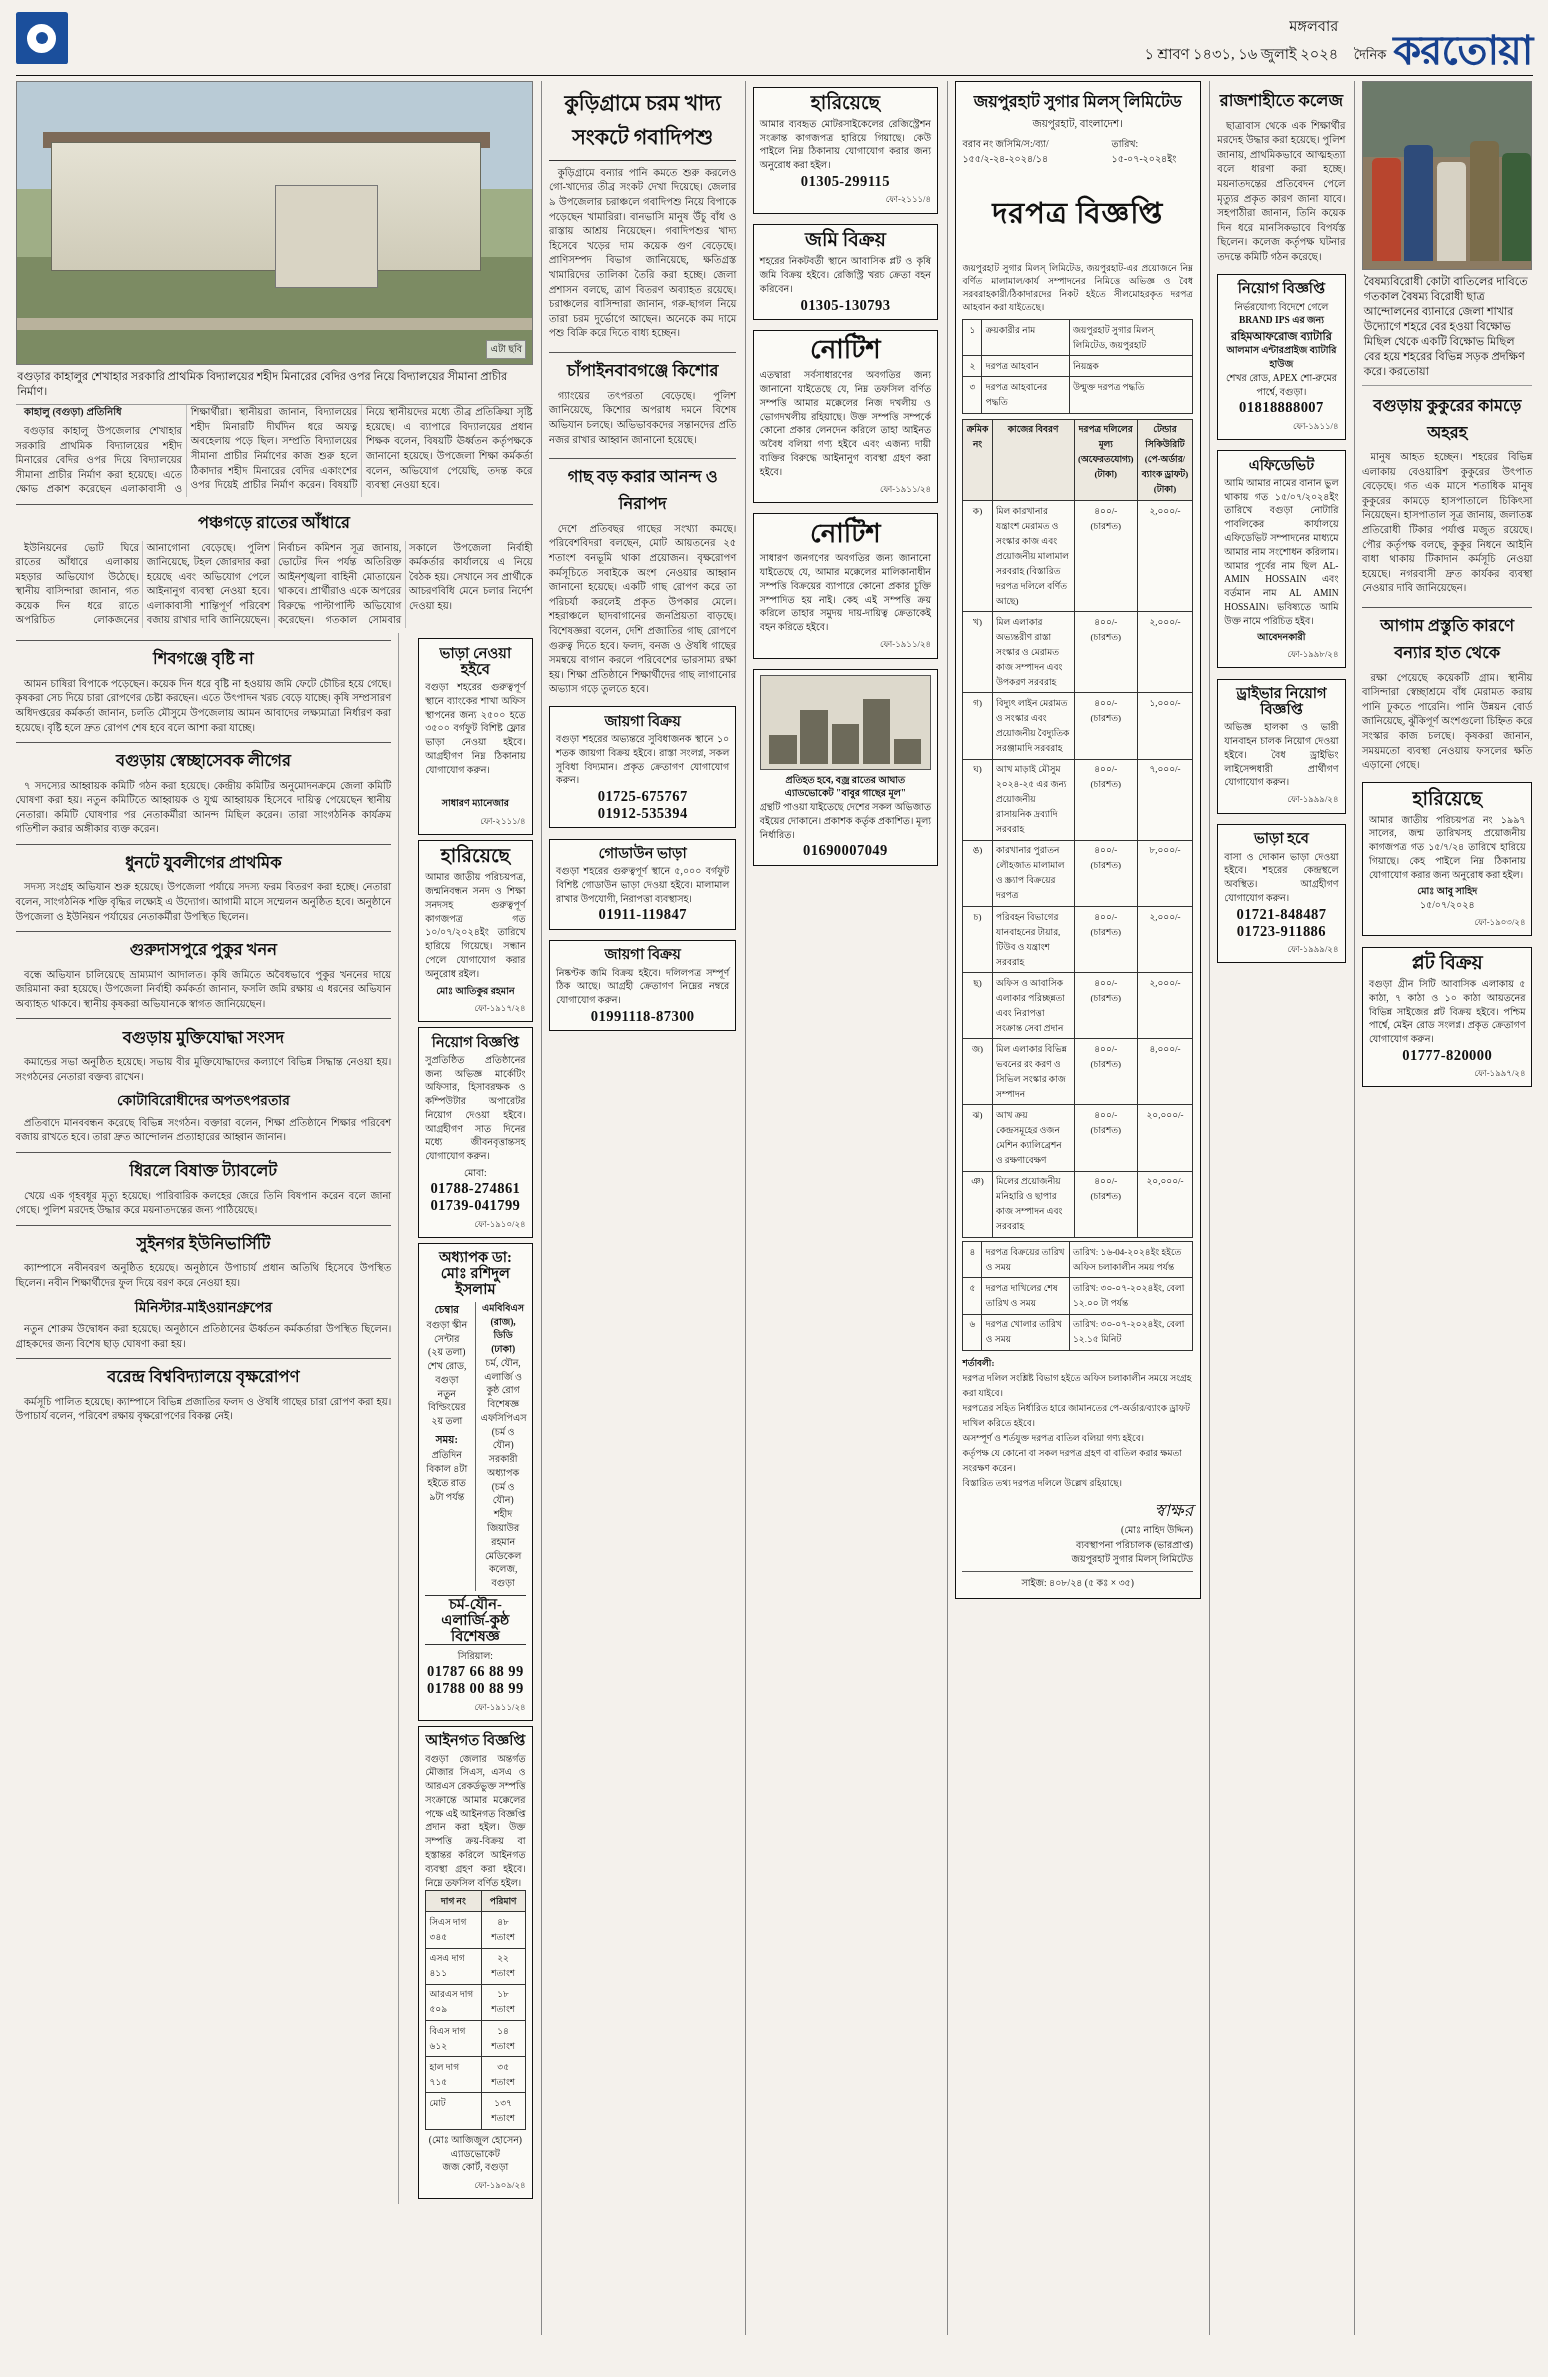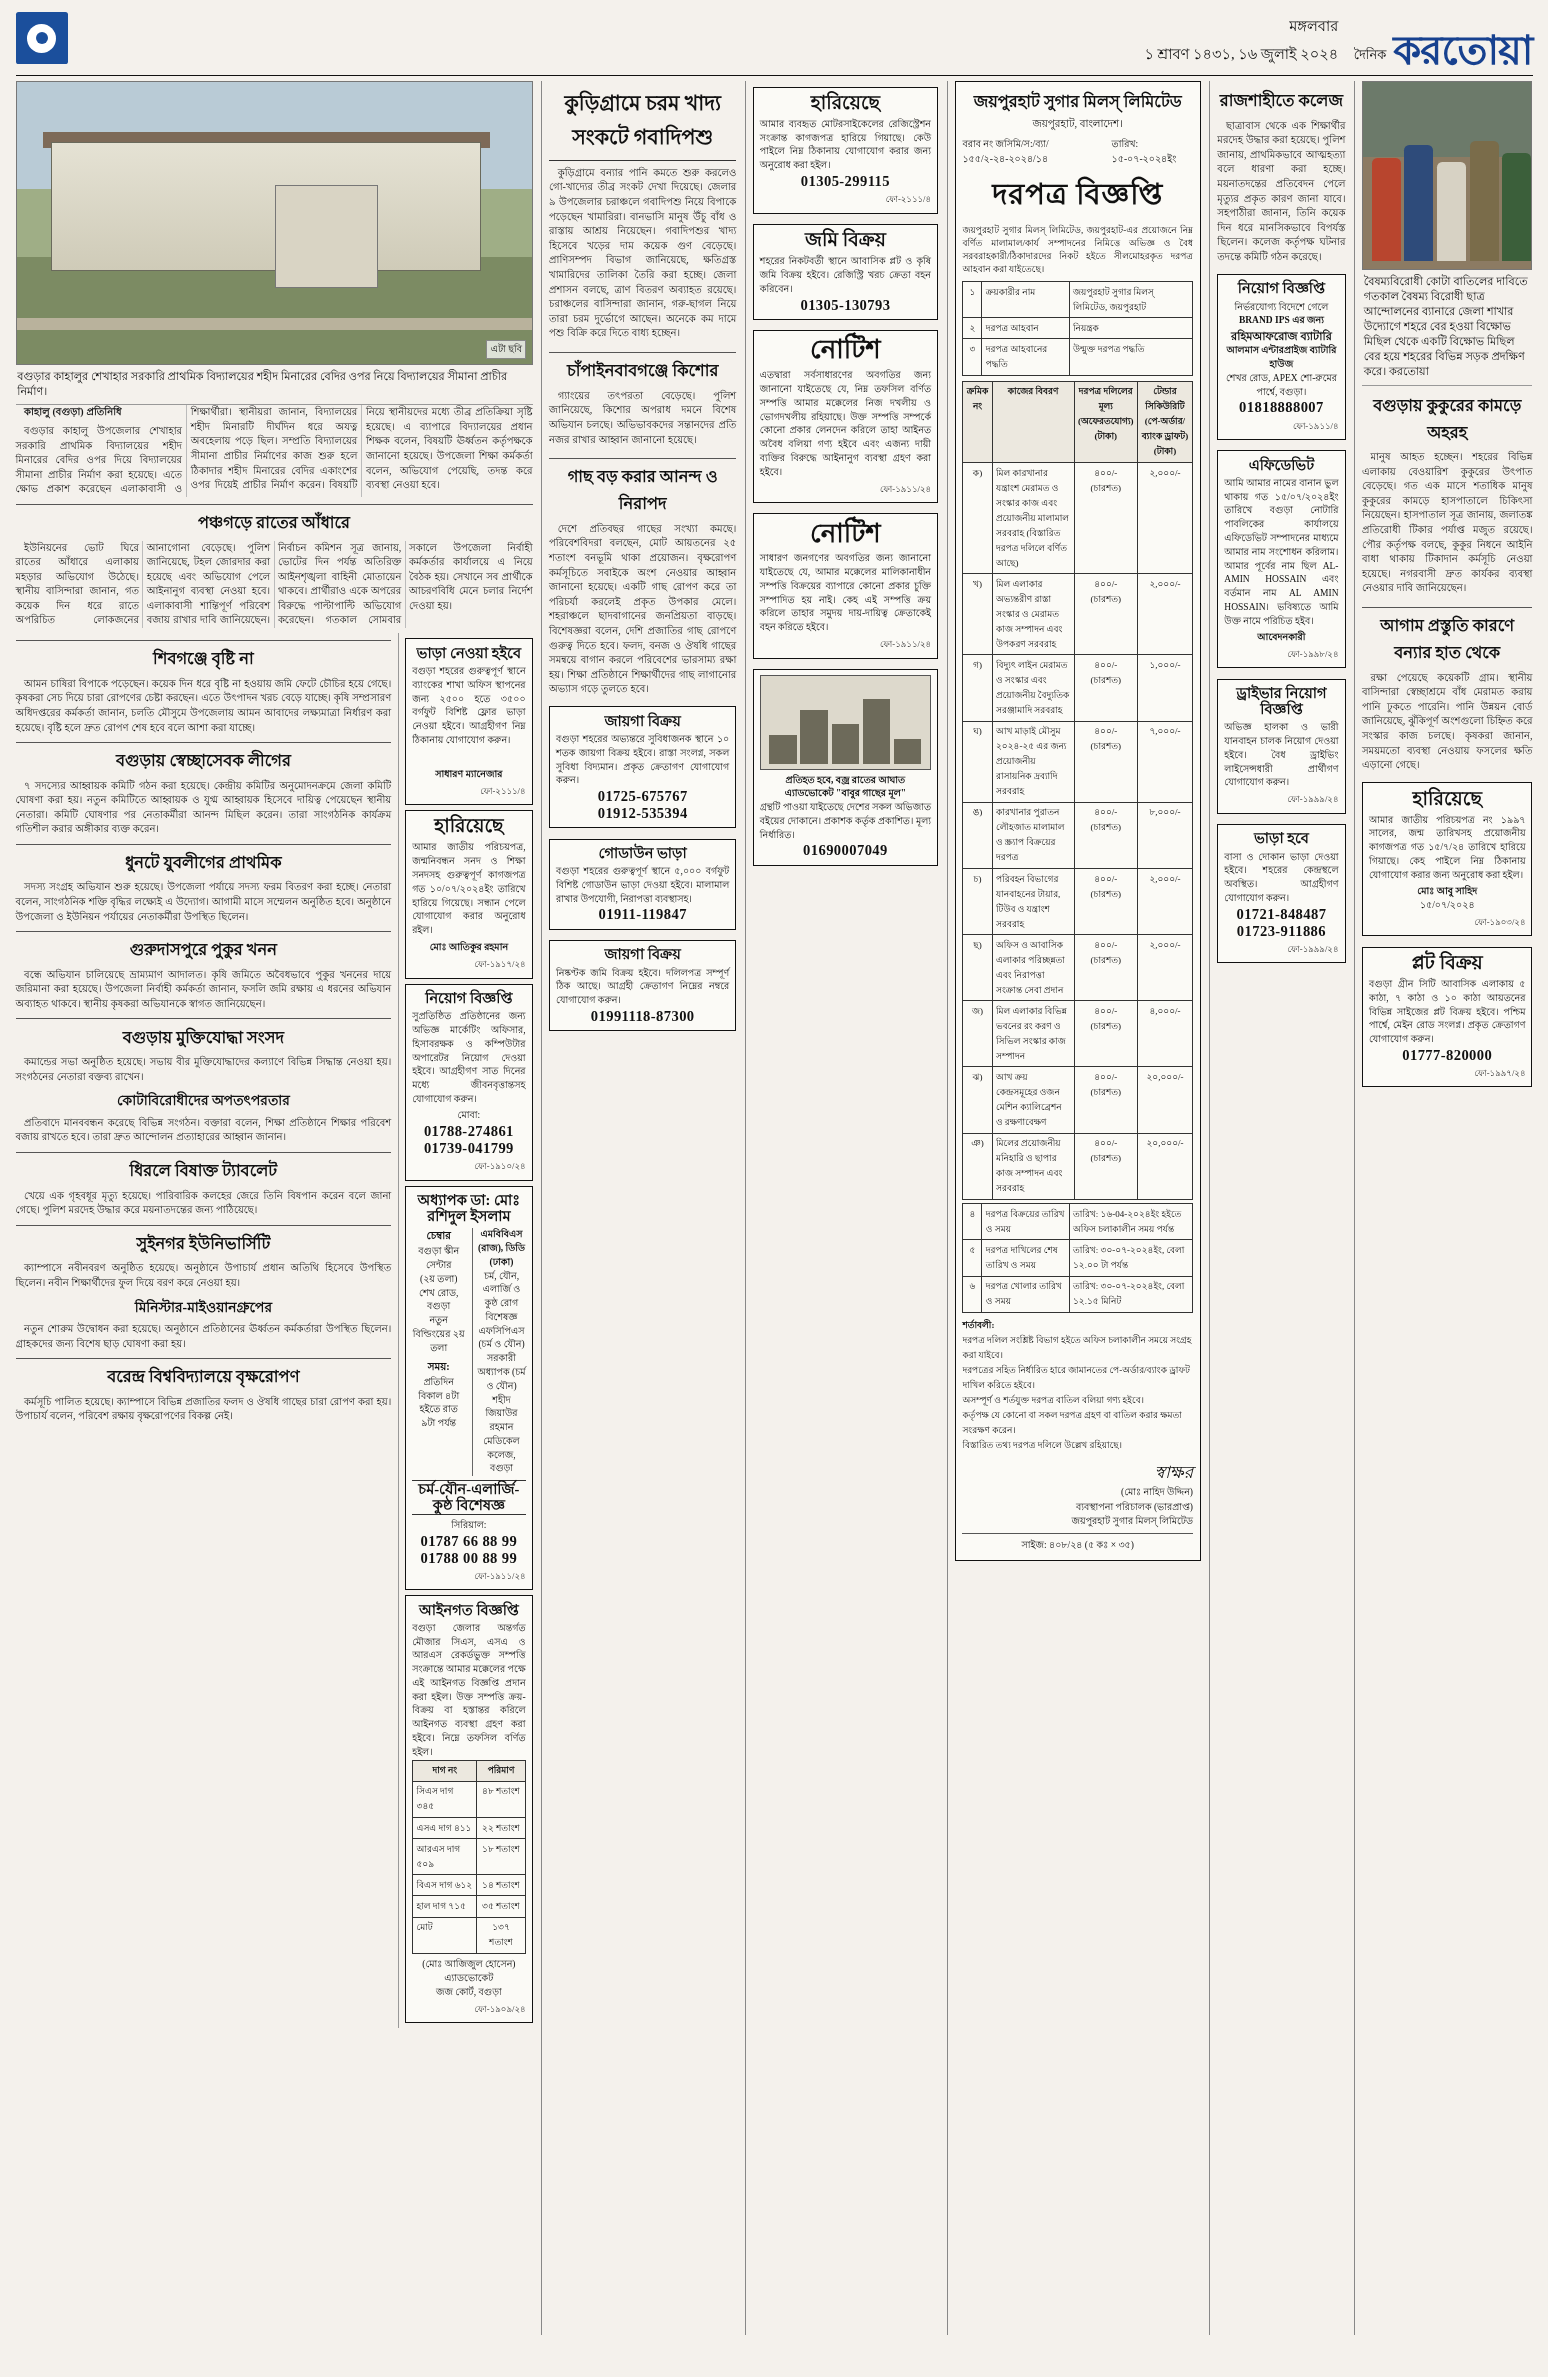--- a/index.html
+++ b/index.html
@@ -106,21 +106,21 @@
   .ad .b { font-size:9.5px; line-height:1.45; text-align:justify; }
   .ad .b.c { text-align:center; }
   .ad .ref { font-size:8.6px; text-align:right; margin-top:3.4px; color:#333; }
 
   
   .tender { border:1.7px solid #111; padding:6.9px; background:#fbfaf6; }
   .tender .head { text-align:center; }
   .tender .org { font-size:16.3px; font-weight:bold; }
   .tender .addr { font-size:10.3px; }
   .tender .meta { display:flex; justify-content:space-between; font-size:9.5px; margin:3.4px 0; }
-  .tender .title { font-size:29px; font-weight:bold; text-align:center; margin:4px 0; letter-spacing:0.9px;}
+  .tender .title { font-size:29px; font-weight:bold; text-align:center; margin:23px 0; letter-spacing:0.9px;}
   table { border-collapse:collapse; width:100%; font-size:9px; }
   table th, table td { border:0.9px solid #333; padding:2.6px 3.4px; vertical-align:top; }
   table th { background:#ece8df; font-weight:bold; text-align:center; }
   td.c { text-align:center; }
 
   .sign { text-align:right; font-size:9.5px; margin-top:6.9px; line-height:1.5;}
   .sig-scribble { font-family:"DejaVu Serif", serif; font-size:17px; font-style:italic; }
   .centerb { text-align:center; font-weight:bold; }
   .phone-big { font-size:14.6px; font-weight:bold; text-align:center; letter-spacing:0.4px;}
   .foot {
@@ -227,21 +227,21 @@
           <div class="txt">
             <p>নতুন শোরুম উদ্বোধন করা হয়েছে। অনুষ্ঠানে প্রতিষ্ঠানের ঊর্ধ্বতন কর্মকর্তারা উপস্থিত ছিলেন। গ্রাহকদের জন্য বিশেষ ছাড় ঘোষণা করা হয়।</p>
           </div>
 
           <h3 class="sub line">বরেন্দ্র বিশ্ববিদ্যালয়ে বৃক্ষরোপণ</h3>
           <div class="txt">
             <p>কর্মসূচি পালিত হয়েছে। ক্যাম্পাসে বিভিন্ন প্রজাতির ফলদ ও ঔষধি গাছের চারা রোপণ করা হয়। উপাচার্য বলেন, পরিবেশ রক্ষায় বৃক্ষরোপণের বিকল্প নেই।</p>
           </div>
         </div>
 
-        <div style="width:26%; padding-left:6px; border-left:0.9px solid #999;">
+        <div style="width:26%; padding-left:19px; border-left:0.9px solid #999;">
           <div class="ad">
             <div class="t sm">ভাড়া নেওয়া হইবে</div>
             <div class="b">বগুড়া শহরের গুরুত্বপূর্ণ স্থানে ব্যাংকের শাখা অফিস স্থাপনের জন্য ২৫০০ হতে ৩৫০০ বর্গফুট বিশিষ্ট ফ্লোর ভাড়া নেওয়া হইবে। আগ্রহীগণ নিম্ন ঠিকানায় যোগাযোগ করুন।</div>
             <div class="b c" style="margin-top:20px;font-weight:bold;">সাধারণ ম্যানেজার</div>
             <div class="ref">ফো-২১১১/৪</div>
           </div>
 
           <div class="ad">
             <div class="t">হারিয়েছে</div>
             <div class="b">আমার জাতীয় পরিচয়পত্র, জন্মনিবন্ধন সনদ ও শিক্ষা সনদসহ গুরুত্বপূর্ণ কাগজপত্র গত ১০/০৭/২০২৪ইং তারিখে হারিয়ে গিয়েছে। সন্ধান পেলে যোগাযোগ করার অনুরোধ রইল।</div>

